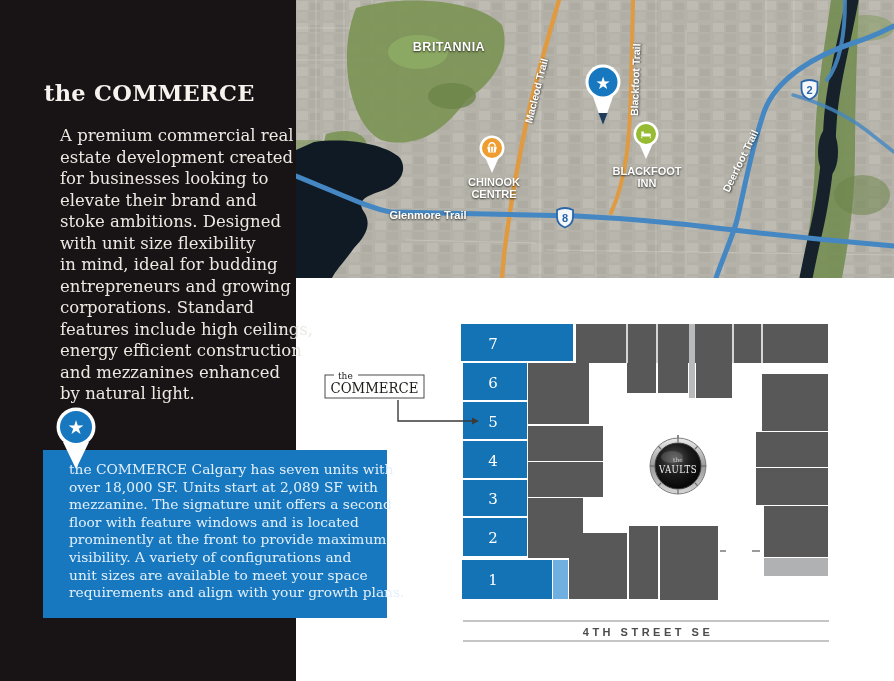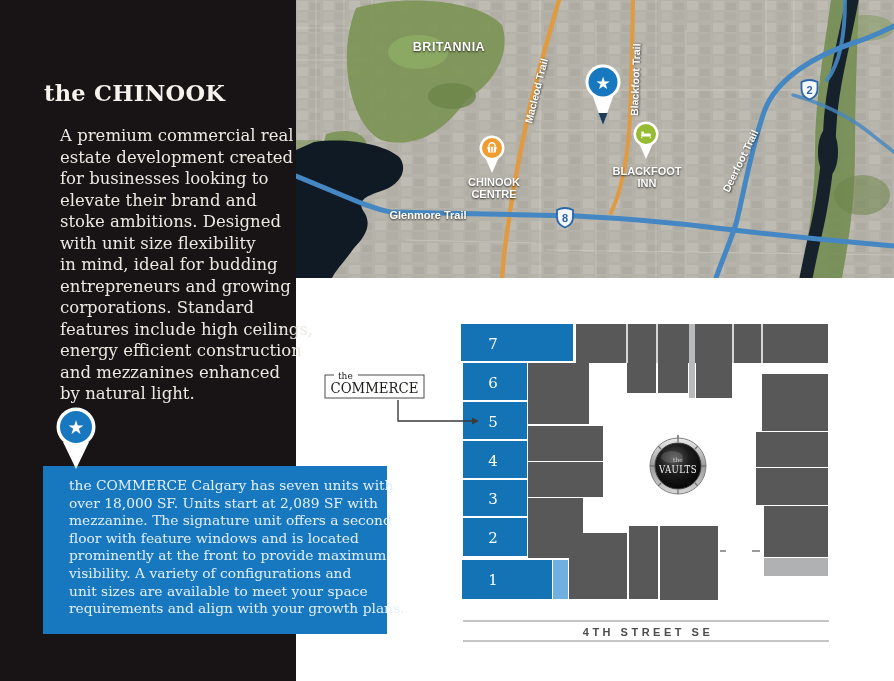--- a/index.html
+++ b/index.html
@@ -4,21 +4,21 @@
 <style>
   html,body{margin:0;padding:0;background:#ffffff;}
   .stage{position:relative;width:894px;height:681px;overflow:hidden;background:#fff;
          font-family:"Liberation Sans",sans-serif;}
   .left-panel{position:absolute;left:0;top:0;width:296px;height:681px;background:#181314;z-index:1;}
   .title{position:absolute;left:44px;top:80px;margin:0;color:#f6f3ee;
          font:600 22.5px "DejaVu Serif",serif;letter-spacing:.3px;}
   .desc{position:absolute;left:44px;top:109px;margin:16px;color:#ece8e2;
         font:400 16.5px/21.5px "DejaVu Serif",serif;white-space:pre;}
   .panel-pin{position:absolute;left:53px;top:404px;z-index:6;}
-  .info-box{position:absolute;left:43px;top:466px;width:344px;height:168px;background:#1878bf;z-index:5;}
+  .info-box{position:absolute;left:43px;top:450px;width:344px;height:168px;background:#1878bf;z-index:5;}
   .info-box p{margin:0;padding:11px 0 0 26px;color:#e3f0fb;
               font:400 13.8px/17.6px "DejaVu Serif",serif;white-space:pre;}
   .map-panel{position:absolute;left:296px;top:0;width:598px;height:278px;z-index:1;}
   .plan-panel{position:absolute;left:296px;top:278px;width:598px;height:403px;z-index:1;}
   svg text{user-select:none;}
   .maplbl{fill:#fff;font:700 11px "Liberation Sans",sans-serif;text-anchor:middle;
           text-shadow:0 1px 2px rgba(25,25,20,.9);}
   .maplbl-big{font-size:12.5px;letter-spacing:.5px;}
   .roadlbl{fill:#fff;font:700 10.5px "Liberation Sans",sans-serif;
            text-shadow:0 1px 2px rgba(25,25,20,.9);}
@@ -29,21 +29,21 @@
   .vault-the{fill:#cfcfcf;font:400 6px "DejaVu Serif",serif;text-anchor:middle;}
   .vault-name{fill:#f2f2f2;font:400 10.5px "DejaVu Serif",serif;text-anchor:middle;letter-spacing:.5px;}
   .street{fill:#4c4c4c;font:600 11px "Liberation Sans",sans-serif;text-anchor:middle;letter-spacing:3.5px;}
 </style>
 </head>
 <body>
 
 <div class="stage">
 
   <div class="left-panel">
-    <h1 class="title">the CHINOOK</h1>
+    <h1 class="title">the COMMERCE</h1>
     <p class="desc">A premium commercial real
 estate development created
 for businesses looking to
 elevate their brand and
 stoke ambitions. Designed
 with unit size flexibility
 in mind, ideal for budding
 entrepreneurs and growing
 corporations. Standard
 features include high ceilings,

